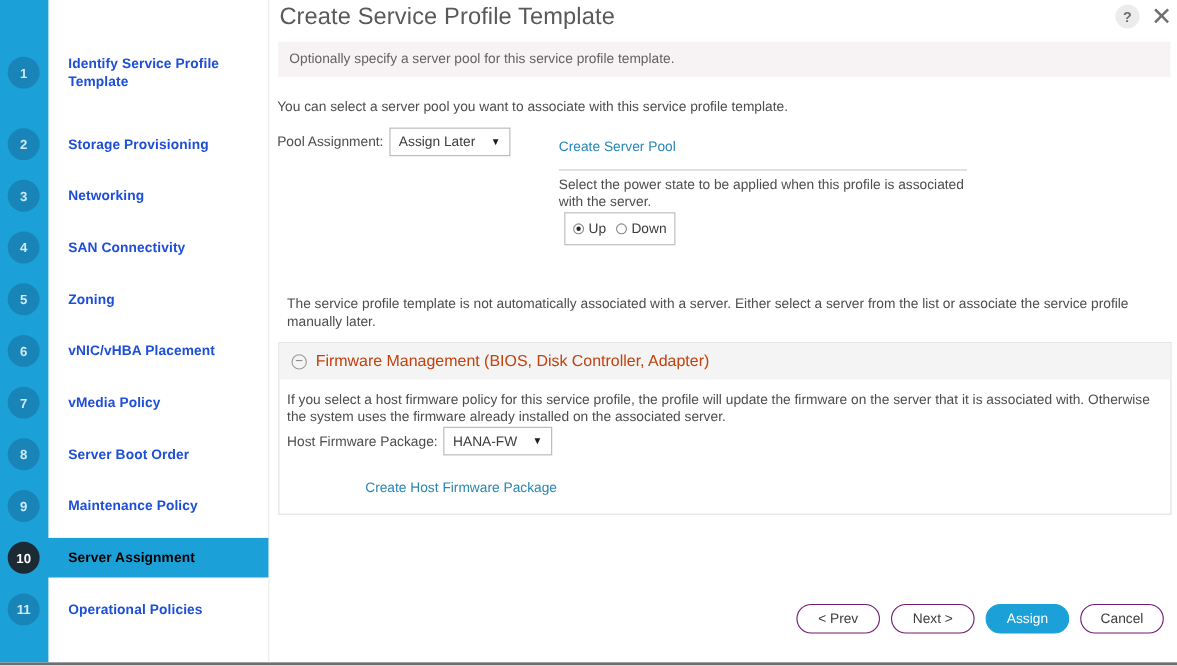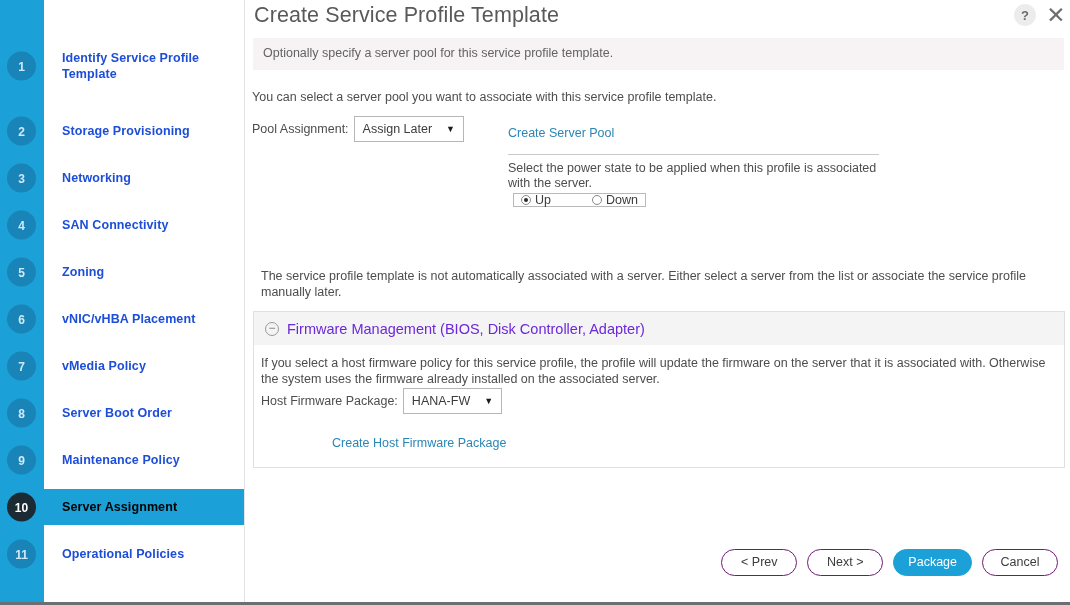--- a/index.html
+++ b/index.html
@@ -238,28 +238,27 @@
     top: 161px;
     width: 375px;
     font-size: 12.5px;
     color: #4d4d4d;
     line-height: 15px;
   }
   #power-radio-box {
     position: absolute;
     left: 268px;
     top: 193px;
-    height: 14px;
+    height: 30px;
     border: 1px solid #b9b9b9;
     background: #ffffff;
     display: inline-flex;
     align-items: center;
     padding: 0 7px;
     box-sizing: border-box;
-    gap: 32px;
   }
   .radio-item {
     display: inline-flex;
     align-items: center;
     font-size: 12.5px;
     color: #3c3c3c;
     margin-right: 9px;
   }
   .radio-item:last-child { margin-right: 0; }
   .radio-dot {
@@ -323,21 +322,21 @@
     align-items: center;
     justify-content: center;
     font-size: 12px;
     line-height: 1;
     box-sizing: border-box;
   }
   #firmware-toggle-icon span { margin-top: -2px; }
   #firmware-title {
     margin-left: 8px;
     font-size: 14.5px;
-    color: #6d28d9;
+    color: #c2410c;
   }
   #firmware-desc {
     position: absolute;
     left: 7px;
     top: 43px;
     width: 790px;
     font-size: 12.5px;
     color: #4d4d4d;
     line-height: 16px;
   }
@@ -505,18 +504,18 @@
           <span class="dd-value">HANA-FW</span>
           <span class="dd-caret">▼</span>
         </span>
       </div>
       <div id="create-hfp-link">Create Host Firmware Package</div>
     </div>
 
     <div id="footer">
         <div class="btn">&lt; Prev</div>
         <div class="btn">Next &gt;</div>
-        <div class="btn primary">Package</div>
+        <div class="btn primary">Assign</div>
         <div class="btn">Cancel</div>
       </div>
 
   </div>
 </div>
 
 </body></html>

